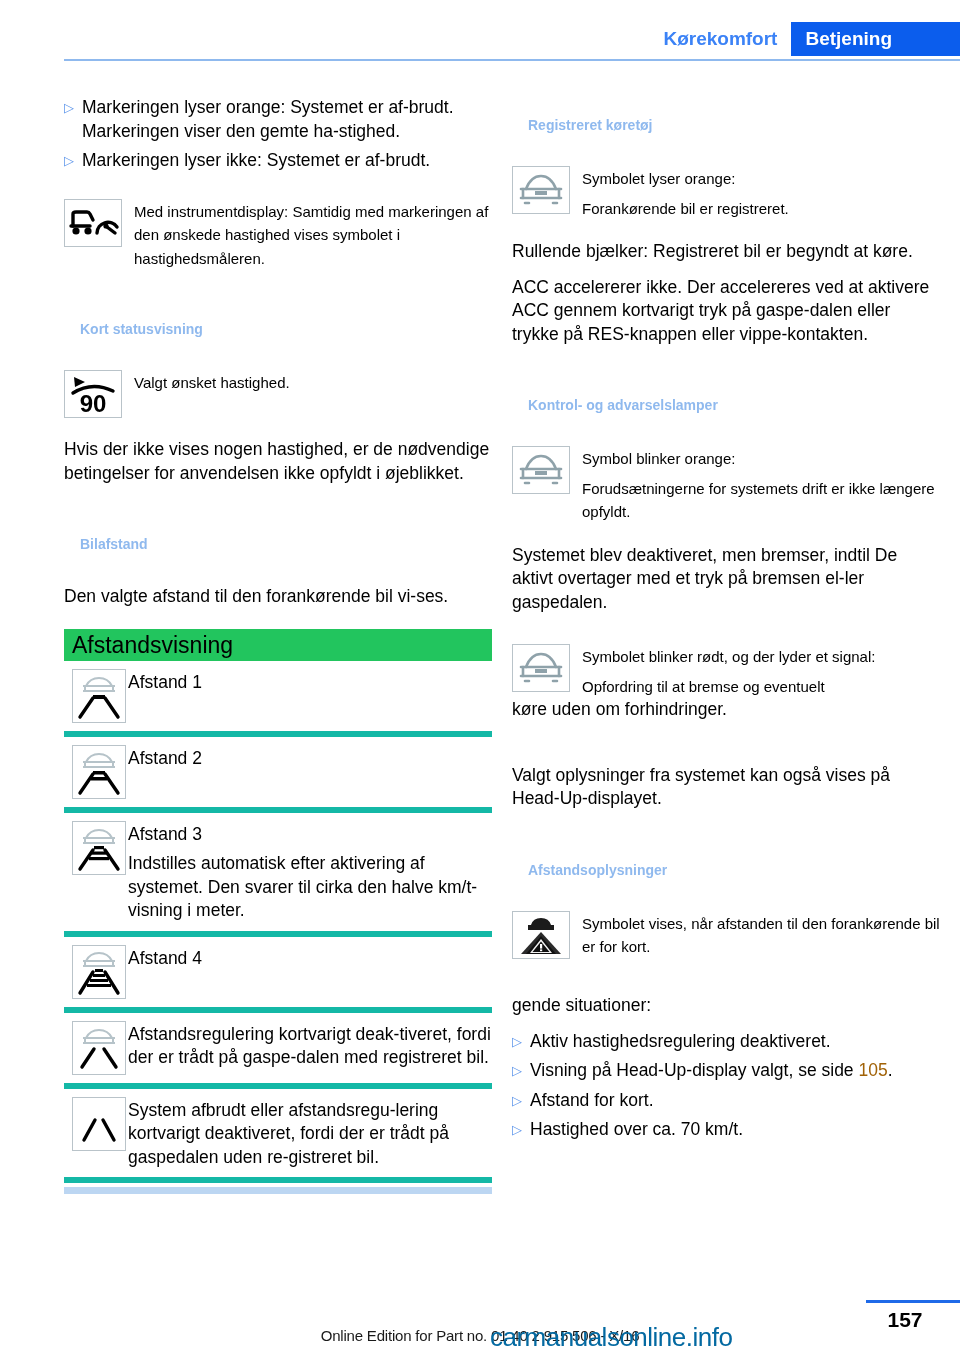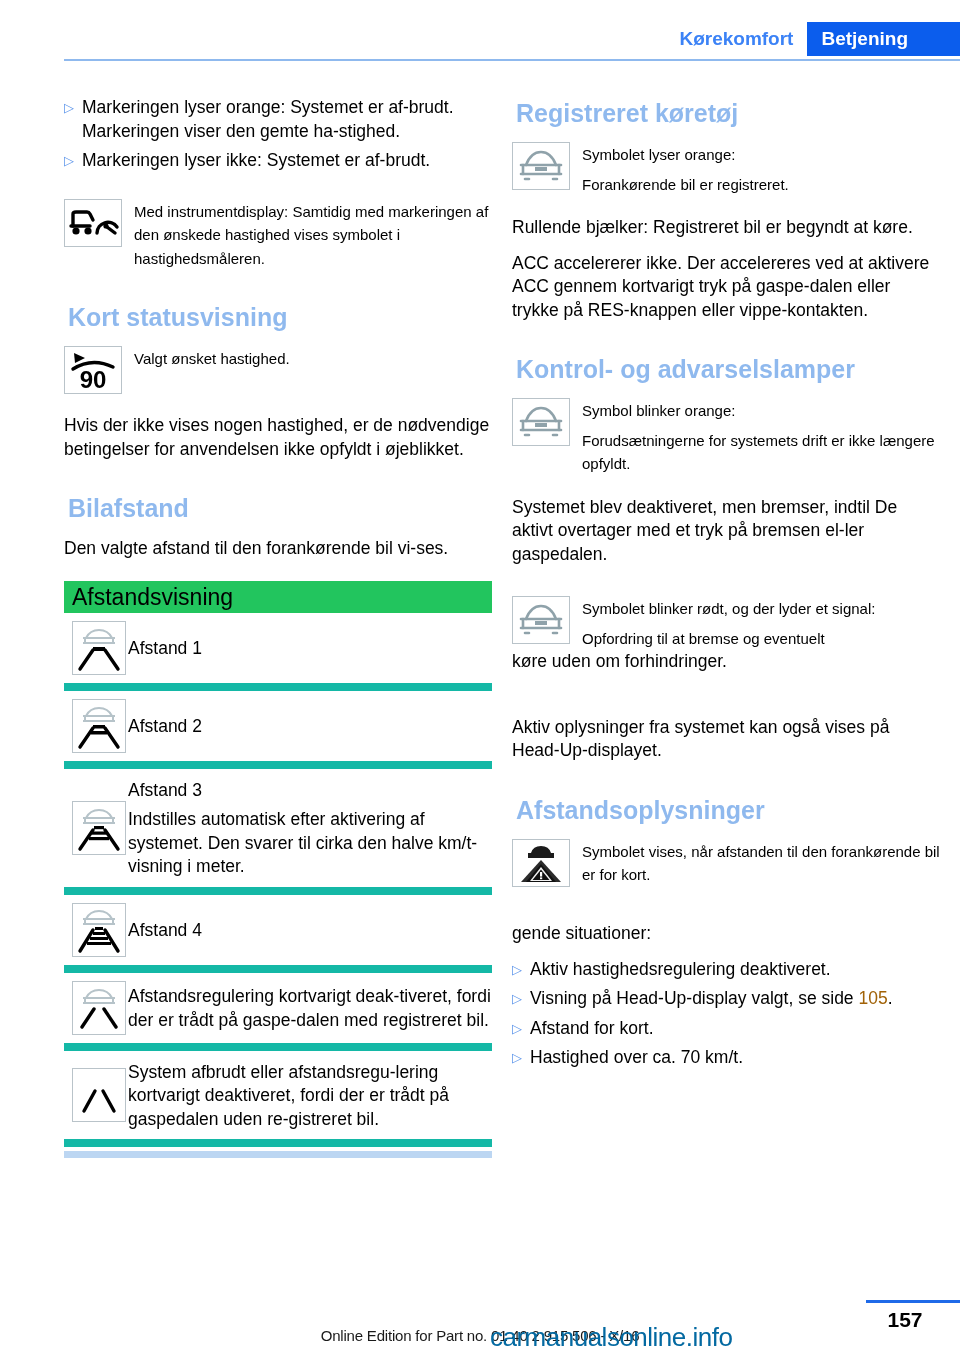--- a/index.html
+++ b/index.html
@@ -35,21 +35,21 @@
     font-size: 19px;
     font-weight: bold;
     line-height: 34px;
     padding: 0 14px;
     white-space: nowrap;
   }
   .tab-inactive { color: #3b82f6; }
   .tab-active {
     color: #ffffff;
     background: #0b5ded;
-    padding-right: 52px;
+    padding-right: 68px;
   }
   .header-rule {
     position: absolute;
     left: 64px;
     right: 0;
     top: 59px;
     height: 2px;
     background: #8fb9ee;
   }
 
@@ -65,22 +65,22 @@
   p, .para {
     margin: 0 0 0 0;
     font-size: 17.5px;
     line-height: 23.5px;
   }
   .gap-s  { height: 12px; }
   .gap-m  { height: 20px; }
   .gap-l  { height: 30px; }
 
   h2.sub {
-    margin: 4px;
-    font-size: 25px;
+    margin: 16px;
+    font-size: 14px;
     font-weight: bold;
     color: #8fb9ee;
     line-height: 26px;
   }
   h2.sub.strong { color: #0b5ded; }
 
   
   .bullet-row {
     display: flex;
     align-items: flex-start;
@@ -128,22 +128,22 @@
   
   .table { width: 428px; }
   .table-header {
     background: #22c55e;
     font-size: 23px;
     line-height: 21px;
     padding: 6px 8px 5px 8px;
   }
   .table-row {
     display: flex;
-    align-items: center;
-    border-bottom: 8px solid #14b8a6;
+    align-items: flex-start;
+    border-bottom: 6px solid #14b8a6;
     padding: 8px 0 8px 0;
   }
   .table-row:last-child { border-bottom: none; }
   .table-cell-icon {
     flex: 0 0 auto;
     width: 64px;
     padding-left: 8px;
     box-sizing: border-box;
   }
   .table-cell-text {
@@ -480,21 +480,21 @@
       <div>Symbolet blinker rødt, og der lyder et signal:</div>
       <div style="height:6px"></div>
       <div>Opfordring til at bremse og eventuelt</div>
     </div>
   </div>
   <p class="para">køre uden om forhindringer.</p>
 
   <div class="gap-l"></div>
 
   <div class="gap-s"></div>
-  <p class="para">Aktiv oplysninger fra systemet kan også vises på Head-Up-displayet.</p>
+  <p class="para">Valgt oplysninger fra systemet kan også vises på Head-Up-displayet.</p>
 
   <div class="gap-l"></div>
 
   <h2 class="sub">Afstandsoplysninger</h2>
   <div class="gap-s"></div>
 
   <div class="icon-row">
     <div class="icon-box">
       <svg width="56" height="46" viewBox="0 0 56 46">
         <path d="M18 13 Q20 6 28 6 Q36 6 38 13 L41 13 L41 18 L15 18 L15 13 Z" fill="#1b1b1b"></path>

